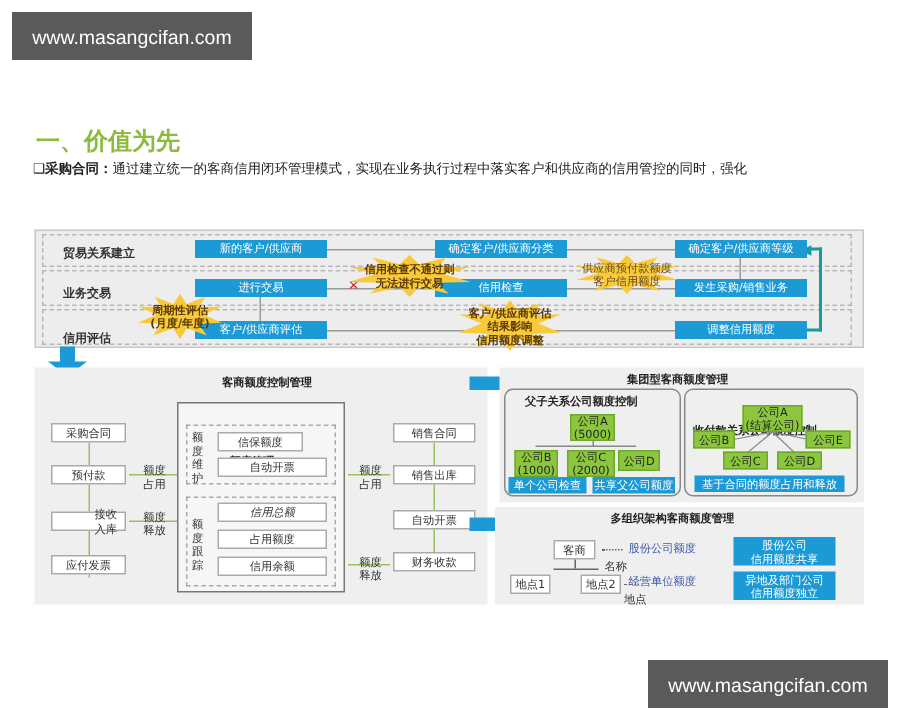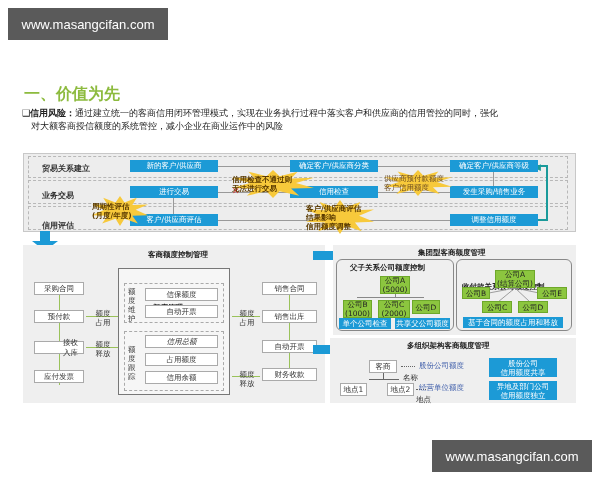--- a/index.html
+++ b/index.html
@@ -13,21 +13,21 @@
   .desc b { font-weight: bold; }
 
   
   .panel1 { background: #ededed; border: 1px solid #c8c8c8; }
   .lane { border: 1px dashed #b8b8b8; }
   .lane-label { font-size: 8px; font-weight: bold; color: #333; }
   .bbox { background: #1c9ad6; color: #fff; font-size: 7.5px; display: flex; align-items: center; justify-content: center; white-space: nowrap; }
   .hline { background: #999; height: 1px; }
   .vline { background: #999; width: 1px; }
   .burst { color: #5a3a00; font-size: 7.5px; font-weight: bold; text-align: center; line-height: 9px;
-           display: flex; align-items: flex-start; justify-content: center; }
+           display: flex; align-items: center; justify-content: center; }
   .burst::before { content: ""; position: absolute; inset: 0; background: #f7c93b;
     clip-path: polygon(50% 0%, 58% 22%, 80% 6%, 72% 30%, 100% 28%, 78% 46%, 100% 64%, 72% 66%, 82% 92%, 58% 76%, 50% 100%, 42% 76%, 18% 92%, 28% 66%, 0% 64%, 22% 46%, 0% 28%, 28% 30%, 20% 6%, 42% 22%);
     z-index: -1; }
   .burst { z-index: 1; }
 
   
   .panel2 { background: #efefef; }
   .wbox { background: #fff; border: 1px solid #aaa; font-size: 7.5px; display: flex; align-items: center; justify-content: center; color: #333; }
   .gbox { background: #8cc63f; border: 1px solid #6ea82a; font-size: 7.5px; color: #222; display: flex; align-items: center; justify-content: center; text-align: center; line-height: 9px; }
   .small { font-size: 7.5px; color: #333; line-height: 9px; }
@@ -38,22 +38,21 @@
   .arrow-blue { background: #1c9ad6; }
 </style>
 </head>
 <body>
 
 <div class="abs wm" style="left:8px;top:8px;width:160px;height:32px;">www.masangcifan.com</div>
 
 <div class="abs title" style="left:24px;top:84px;">一、价值为先</div>
 
 <div class="abs desc" style="left:22px;top:107px;width:560px;">
-  <div><span>❑</span><b>信用风险：</b><span>通过建立统一的客商信用闭环管理模式，实现在业务执行过程中落实客户和供应商的信用管控的同时，强化</span></div>
-  <div style="padding-left:9px;">对大额客商授信额度的系统管控，减小企业在商业运作中的风险</div>
+  <div><span>❑</span><b>采购合同：</b><span>通过建立统一的客商信用闭环管理模式，实现在业务执行过程中落实客户和供应商的信用管控的同时，强化</span></div>
 </div>
 
 <div class="abs panel1" style="left:23px;top:153px;width:553px;height:79px;"></div>
 <div class="abs lane" style="left:28px;top:156px;width:540px;height:22px;"></div>
 <div class="abs lane" style="left:28px;top:180px;width:540px;height:24px;"></div>
 <div class="abs lane" style="left:28px;top:206px;width:540px;height:24px;"></div>
 
 <div class="abs lane-label" style="left:42px;top:163px;">贸易关系建立</div>
 <div class="abs lane-label" style="left:42px;top:190px;">业务交易</div>
 <div class="abs lane-label" style="left:42px;top:220px;">信用评估</div>
@@ -112,21 +111,21 @@
 
 <div class="abs greenline" style="left:86px;top:316px;width:32px;height:1px;"></div>
 <div class="abs greenline" style="left:86px;top:347px;width:32px;height:1px;"></div>
 <div class="abs small" style="left:95px;top:309px;width:16px;text-align:center;">额度占用</div>
 <div class="abs small" style="left:95px;top:340px;width:16px;text-align:center;">额度释放</div>
 
 <div class="abs" style="left:118px;top:268px;width:112px;height:127px;border:1px solid #777;background:#f6f6f6;"></div>
 <div class="abs heading" style="left:153px;top:271px;margin-top:32px;">额度管理</div>
 <div class="abs dashbox" style="left:124px;top:283px;width:100px;height:40px;"></div>
 <div class="abs small" style="left:128px;top:287px;width:8px;line-height:9px;">额度维护</div>
-<div class="abs wbox" style="left:145px;top:288px;width:73px;height:13px;font-family:Liberation Mono, monospace;">信保额度</div>
+<div class="abs wbox" style="left:145px;top:288px;width:57px;height:13px;font-family:Liberation Mono, monospace;">信保额度</div>
 <div class="abs wbox" style="left:145px;top:305px;width:73px;height:13px;">自动开票</div>
 
 <div class="abs dashbox" style="left:124px;top:331px;width:100px;height:60px;"></div>
 <div class="abs small" style="left:128px;top:345px;width:8px;line-height:9px;">额度跟踪</div>
 <div class="abs wbox" style="left:145px;top:335px;width:73px;height:13px;font-style:italic;">信用总额</div>
 <div class="abs wbox" style="left:145px;top:353px;width:73px;height:13px;">占用额度</div>
 <div class="abs wbox" style="left:145px;top:371px;width:73px;height:13px;">信用余额</div>
 
 <div class="abs greenline" style="left:232px;top:316px;width:28px;height:1px;"></div>
 <div class="abs greenline" style="left:232px;top:376px;width:28px;height:1px;"></div>

